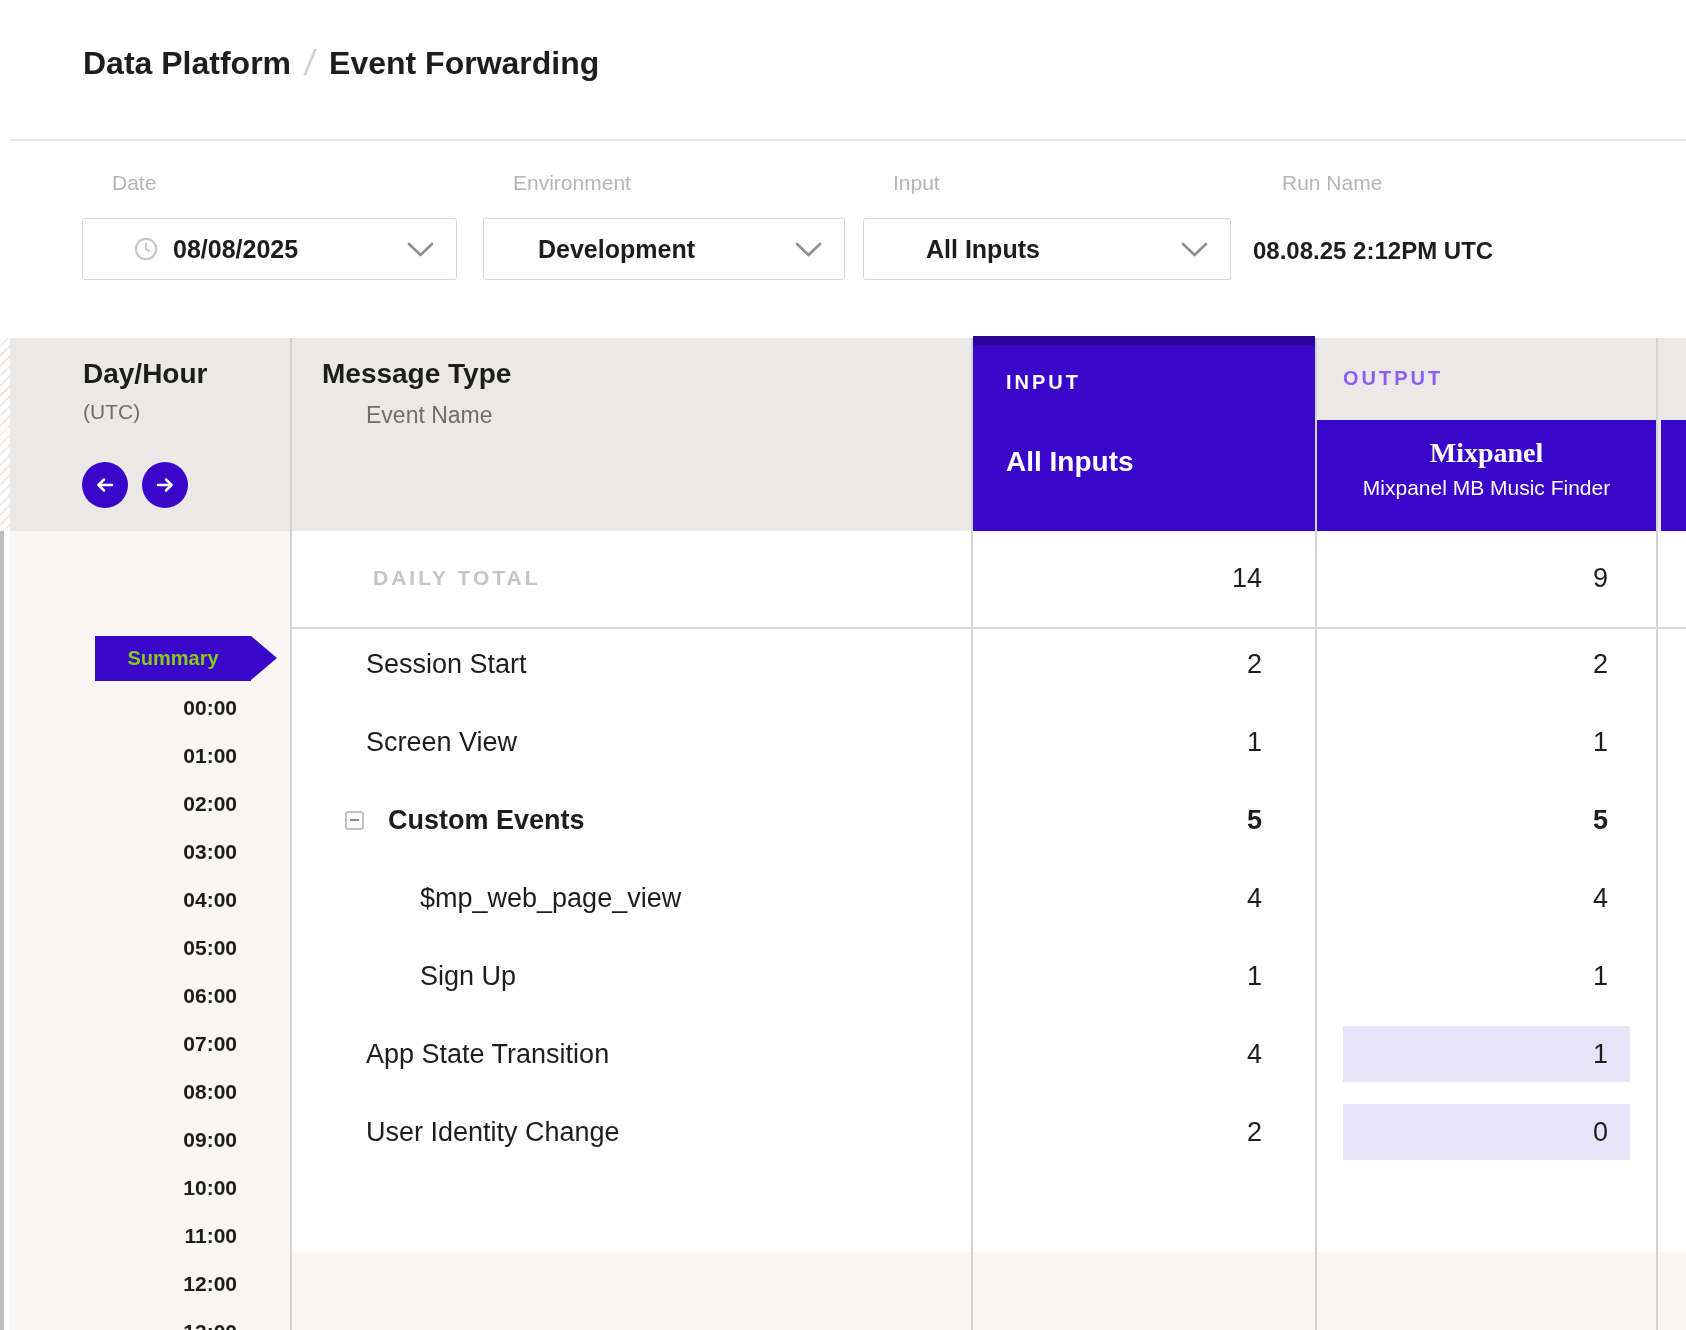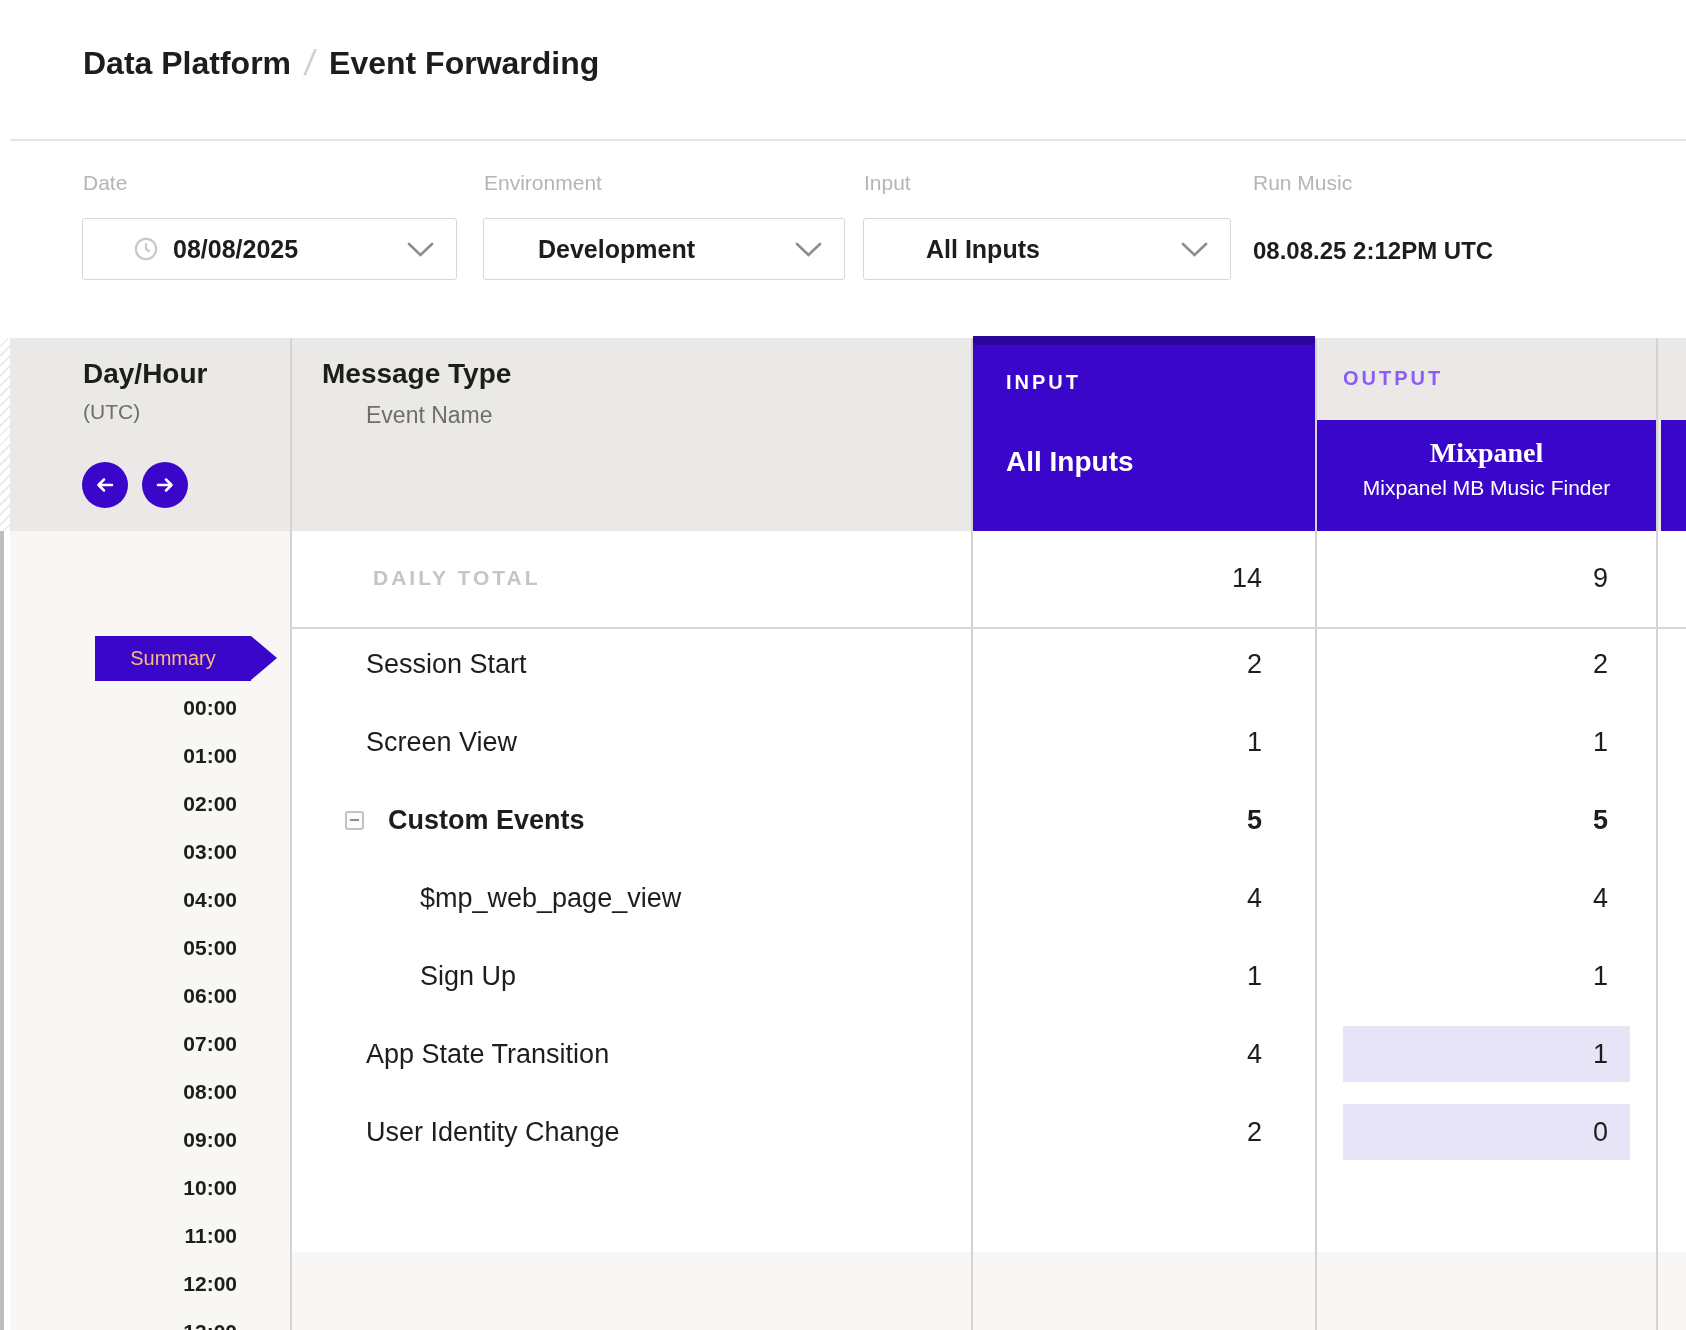--- a/index.html
+++ b/index.html
@@ -24,21 +24,21 @@
   }
   .abs{position:absolute;}
 
   
   .topbar{left:0;top:0;width:1686px;height:140px;background:#fff;}
   .topbar-rule{left:10px;top:139px;width:1676px;height:2px;background:#e7e6e4;}
   .crumbs{left:83px;top:42px;display:flex;align-items:center;column-gap:14px;font-size:32px;font-weight:600;}
   .crumb-sep{color:#d2d1cf;font-weight:400;font-size:36px;transform:skewX(-8deg);}
 
   
-  .f-label{font-size:21px;color:var(--label-gray);}
+  .f-label{font-size:21px;color:var(--label-gray);margin-left:29px;}
   .f-box{
     height:62px;background:#fff;border:1px solid var(--border);border-radius:3px;
     display:flex;align-items:center;font-size:25px;font-weight:600;padding-left:32px;
   }
   .f-box .chev{margin-left:auto;margin-right:22px;display:flex;}
   .run;{}
   .run-date-val{font-size:24px;font-weight:700;}
 
   
   .band{left:10px;top:338px;width:1676px;height:193px;background:var(--band);}
@@ -85,22 +85,22 @@
   .bold{font-weight:700;}
   .minus-box{
     width:19px;height:19px;border:2px solid #c3c2c0;border-radius:3px;background:#fbfbfa;
     display:flex;align-items:center;justify-content:center;flex:0 0 auto;
   }
   .minus-box i{display:block;width:9px;height:2px;background:#8d8c8a;}
 
   
   .hour{left:10px;width:227px;height:48px;line-height:48px;text-align:right;font-size:21px;font-weight:700;z-index:4;}
   .summary-badge{
-    left:95px;top:636px;width:156px;height:45px;background:var(--purple);color:#fdba74;
-    display:flex;align-items:center;justify-content:center;font-size:20px;font-weight:400;z-index:5;
+    left:95px;top:636px;width:156px;height:45px;background:var(--purple);color:#84cc16;
+    display:flex;align-items:center;justify-content:center;font-size:20px;font-weight:700;z-index:5;
   }
   .summary-badge:after{
     content:"";position:absolute;left:156px;top:0;width:0;height:0;
     border-top:22.5px solid transparent;border-bottom:22.5px solid transparent;border-left:26px solid var(--purple);
   }
 </style>
 </head>
 <body>
 
 <div class="page">
@@ -142,21 +142,21 @@
   <div class="abs f-label" style="left:864px;top:171px;">Input</div>
   <div class="abs f-box" style="left:863px;top:218px;width:368px;">
     <span style="margin-left:30px;">All Inputs</span>
     <span class="chev">
       <svg width="27" height="17" viewBox="0 0 27 17" fill="none" stroke="#8f8e8c" stroke-width="2.6" stroke-linecap="round">
         <polyline points="2,3 13.5,14 25,3"></polyline>
       </svg>
     </span>
   </div>
 
-  <div class="abs f-label" style="left:1253px;top:171px;">Run Music</div>
+  <div class="abs f-label" style="left:1253px;top:171px;">Run Name</div>
   <div class="abs run-date-val" style="left:1253px;top:237px;">08.08.25 2:12PM UTC</div>
 
   <div class="abs band"></div>
   <div class="abs dh-title">Day/Hour</div>
   <div class="abs dh-sub">(UTC)</div>
   <div class="abs nav-btn" style="left:82px;">
     <span style="display:flex;">
       <svg width="24" height="24" viewBox="0 0 24 24" fill="none" stroke="#fff" stroke-width="2.5" stroke-linecap="round" stroke-linejoin="round">
         <path d="M19 12H6"></path>
           <path d="M11 6.5 5.5 12l5.5 5.5"></path>

